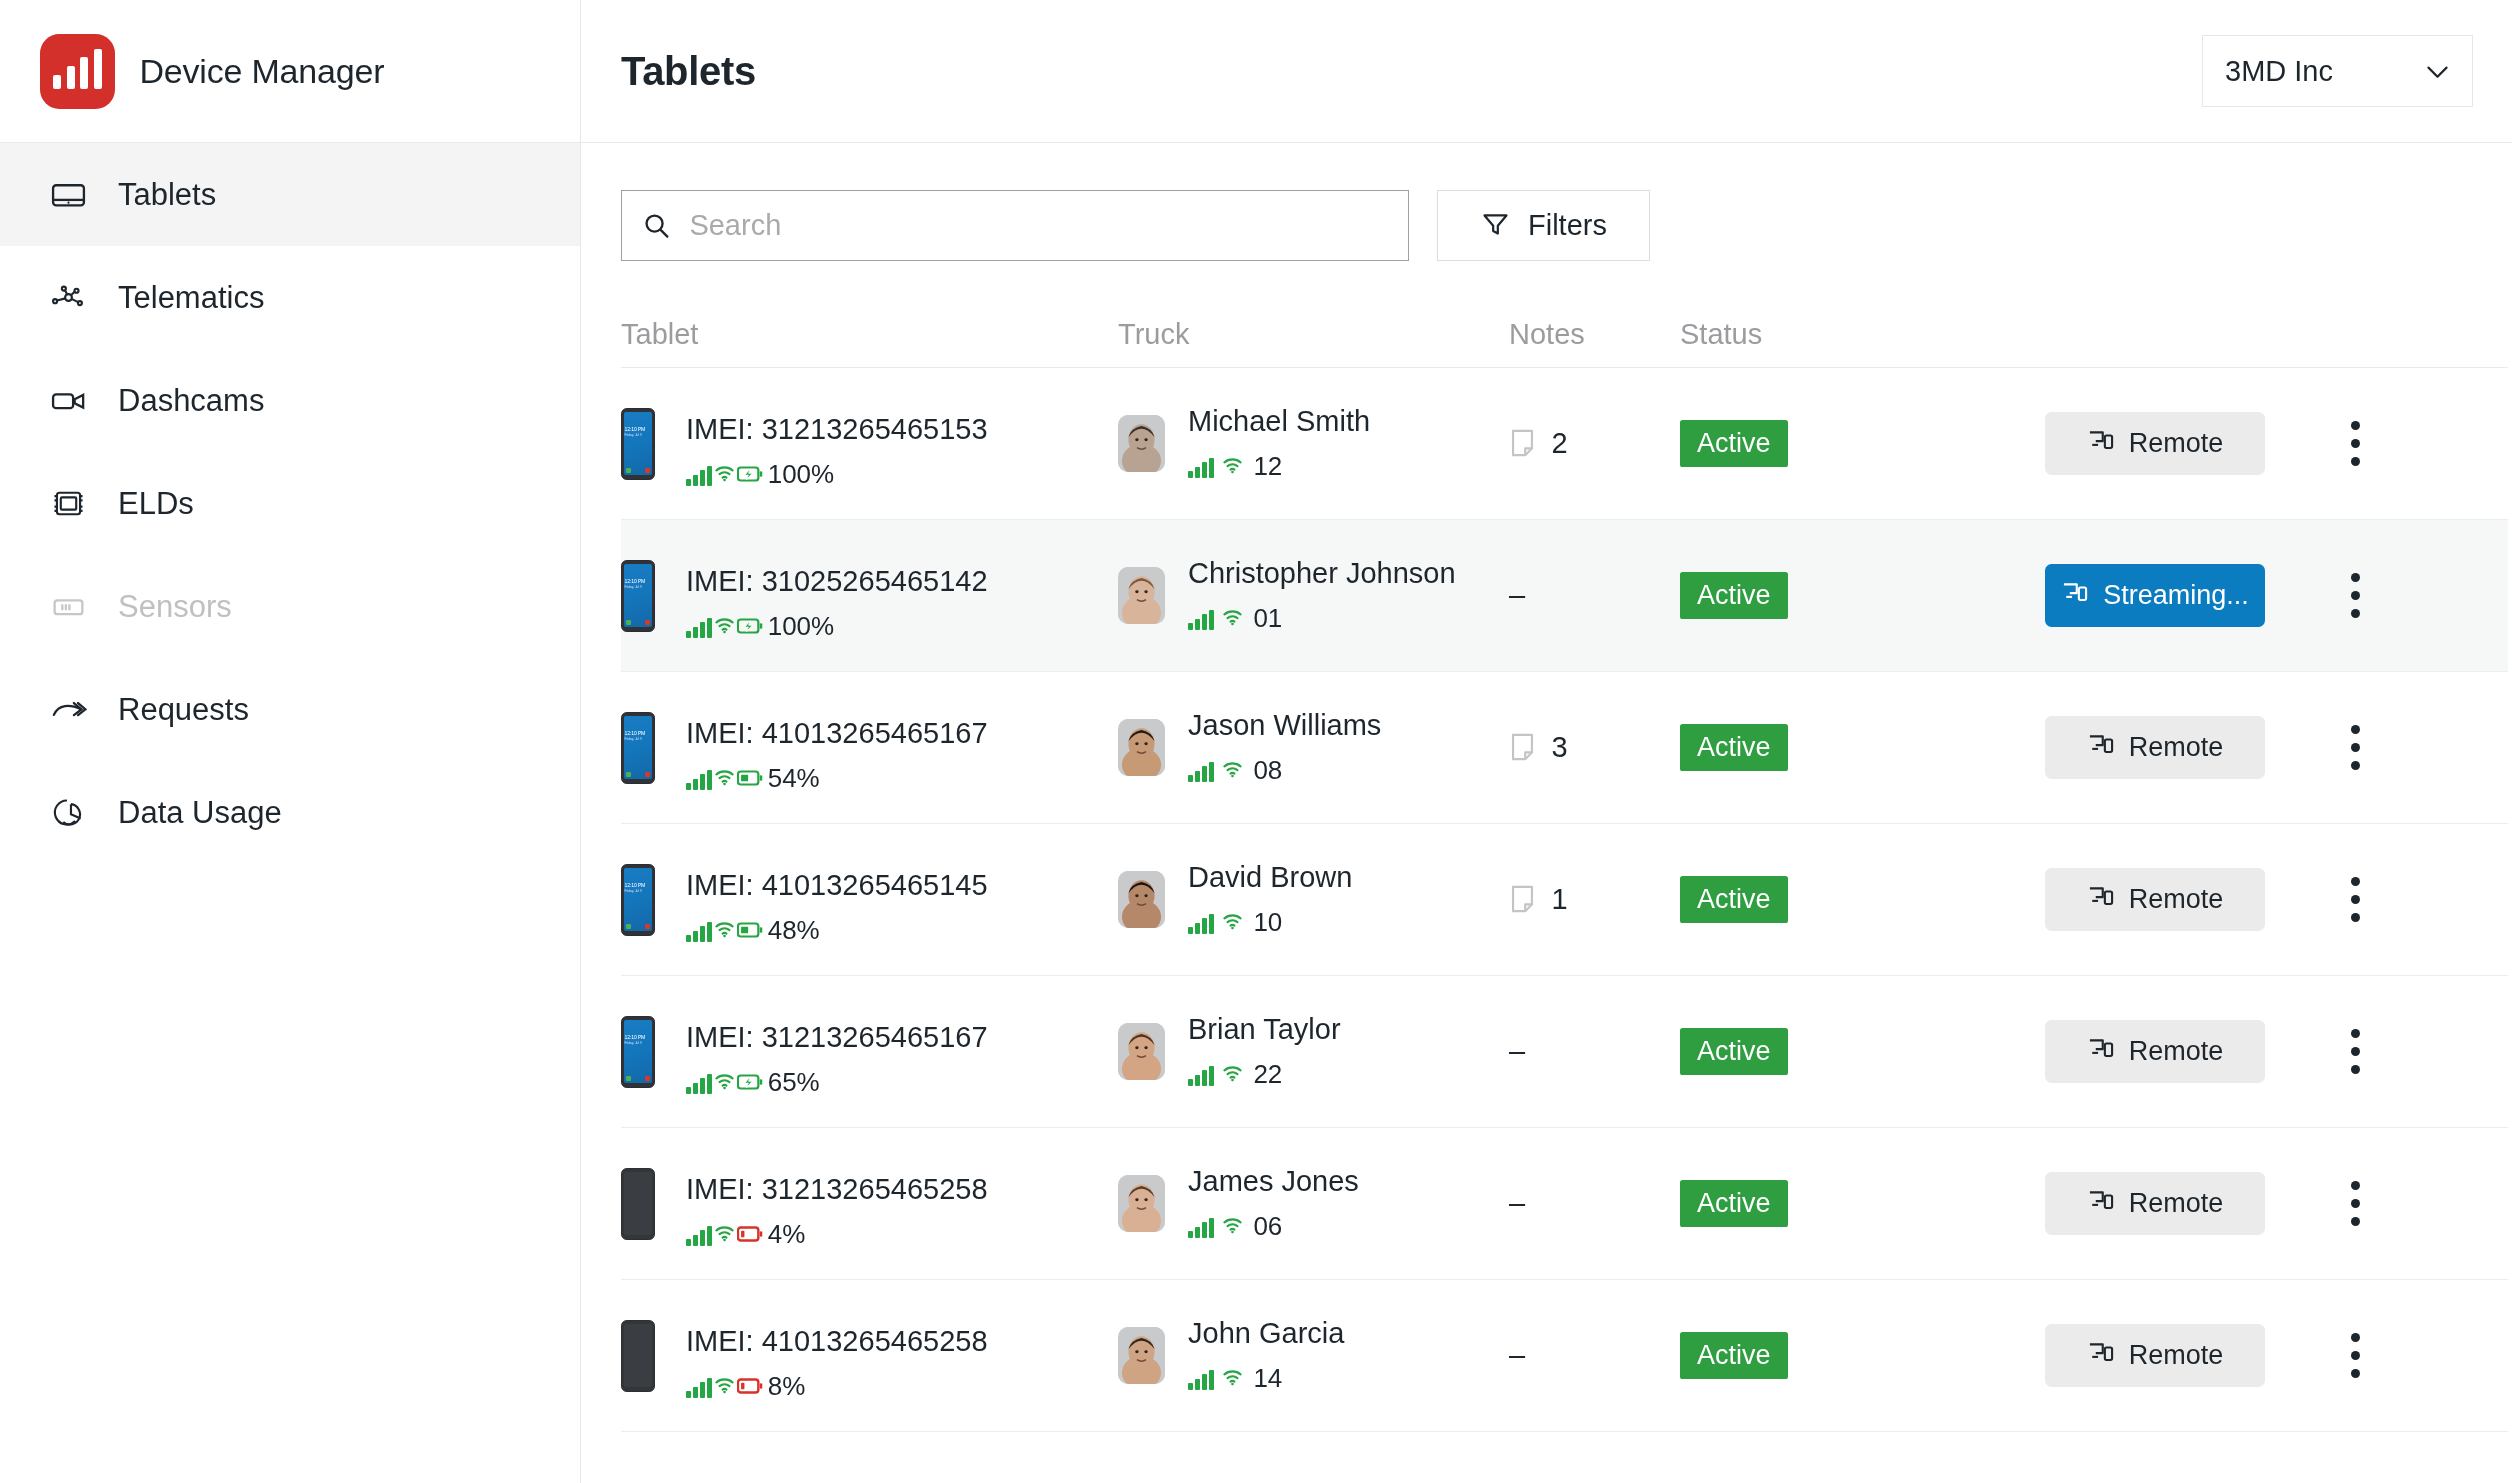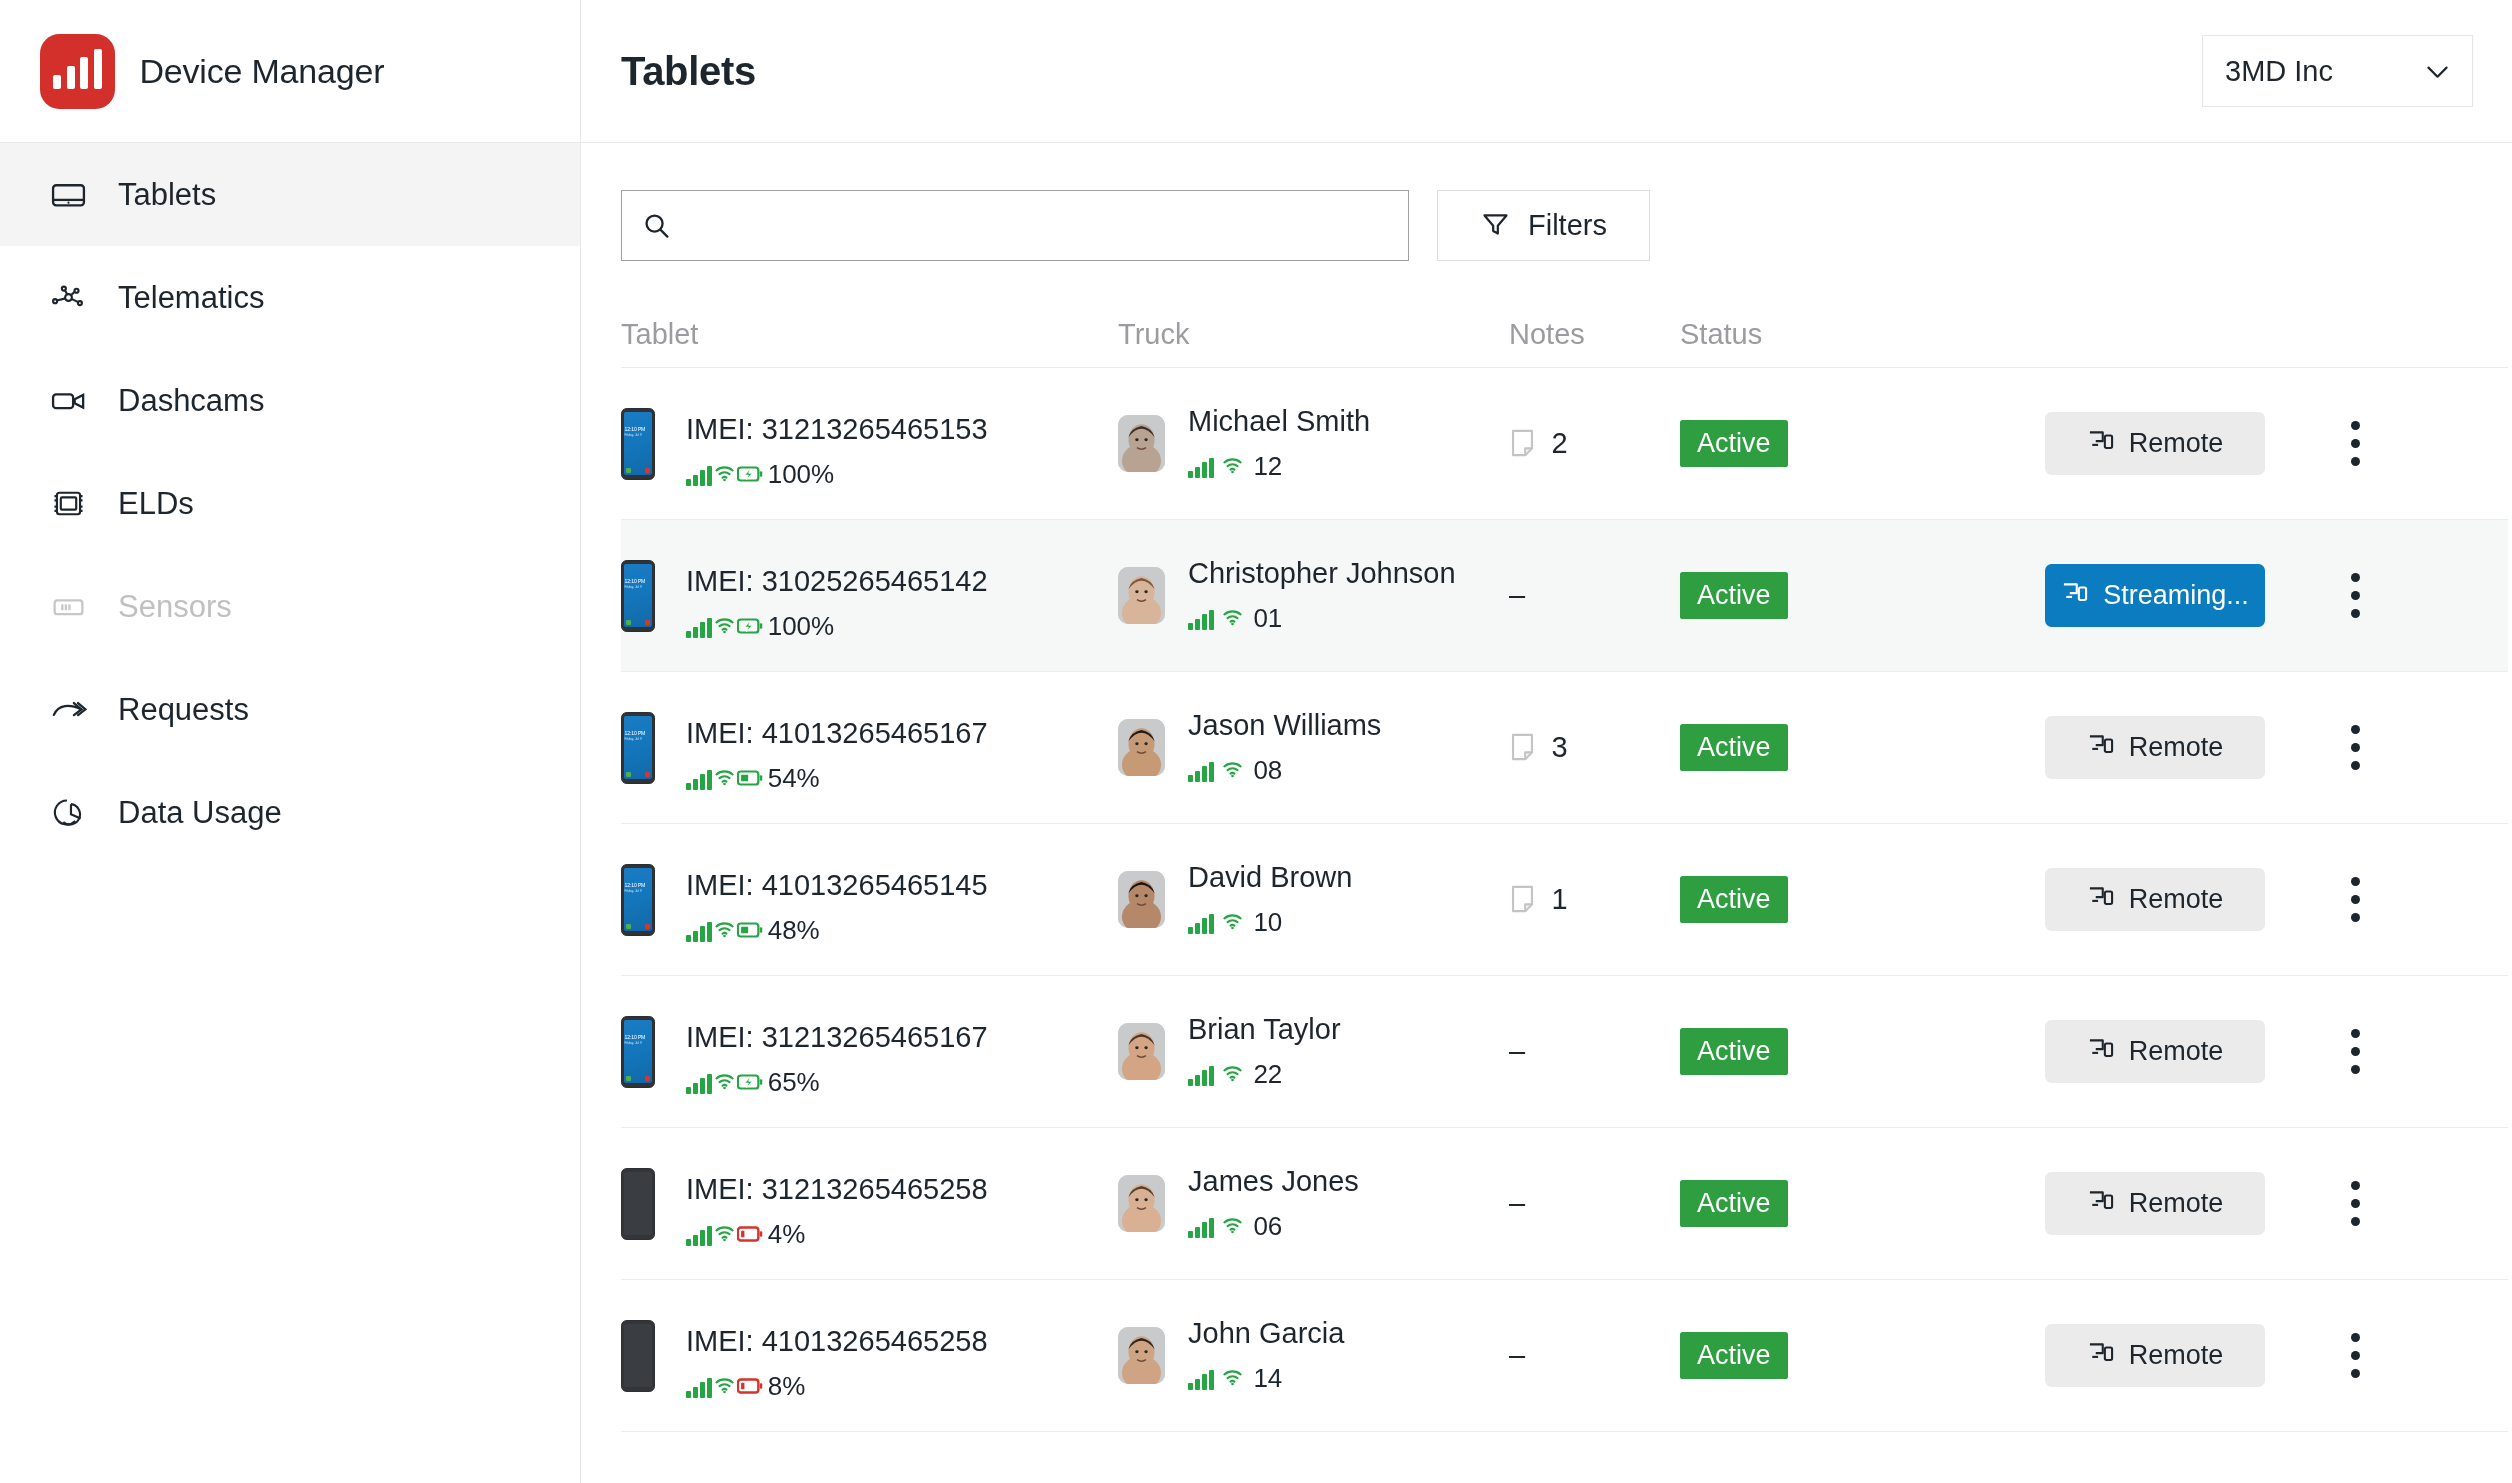--- a/index.html
+++ b/index.html
@@ -351,20 +351,21 @@
     </div>
 
     <div class="toolbar">
       <div class="search-box">
         <span class="s-icon">
           <svg width="31" height="31" viewBox="0 0 24 24" fill="none" stroke="currentColor" stroke-width="1.8" stroke-linecap="round">
               <circle cx="10.5" cy="10.5" r="6.2"></circle>
               <line x1="15.2" y1="15.4" x2="20.4" y2="20.6"></line>
             </svg>
         </span>
+        <input class="search-input" type="text" placeholder="Search" style="">
       </div>
       <button class="filters-btn">
         <span class="f-icon">
           <svg width="31" height="31" viewBox="0 0 24 24" fill="none" stroke="#1d252d" stroke-width="1.7" stroke-linejoin="round">
               <path d="M3.5 5h17l-6.7 8v6l-3.6-2v-4z"></path>
             </svg>
         </span>
         <span class="f-label">Filters</span>
       </button>
     </div>

